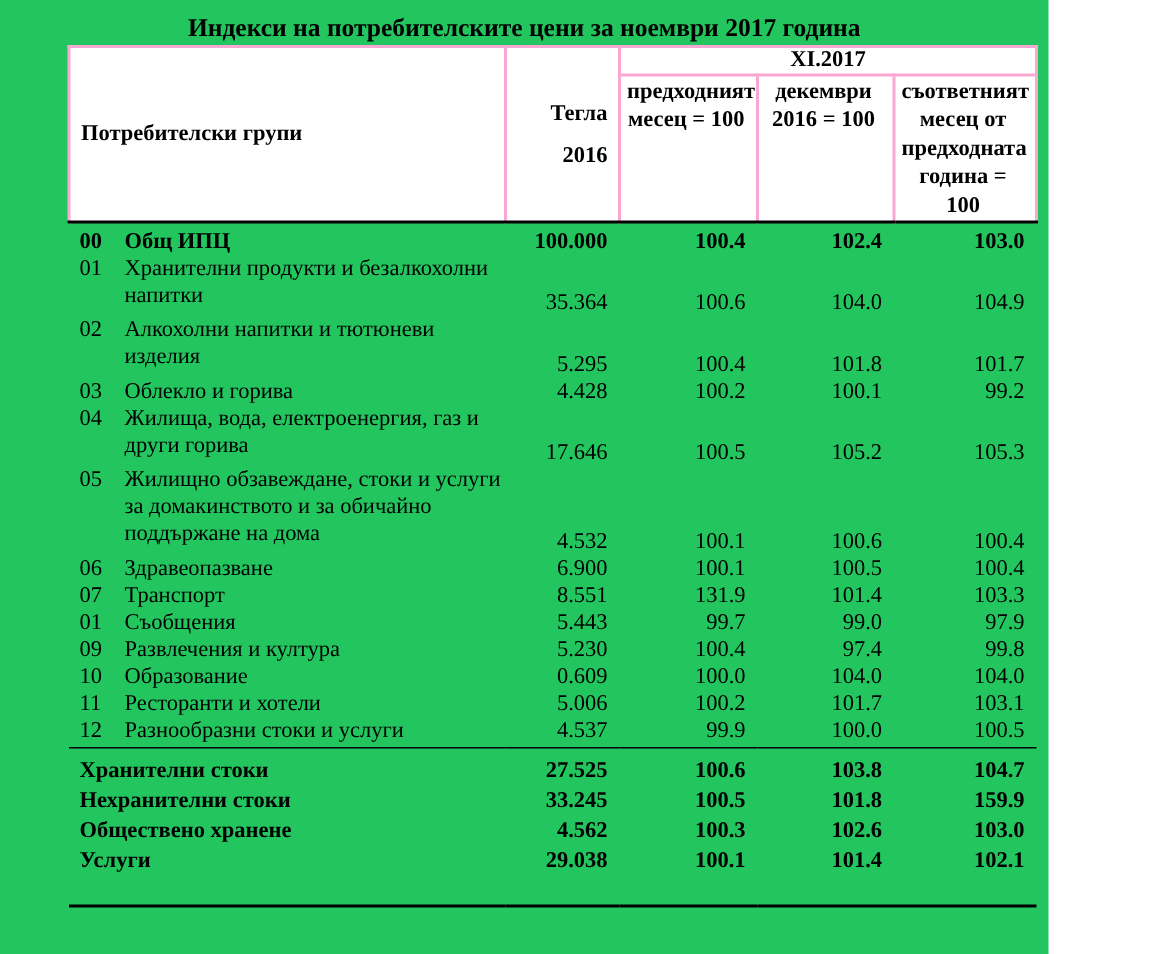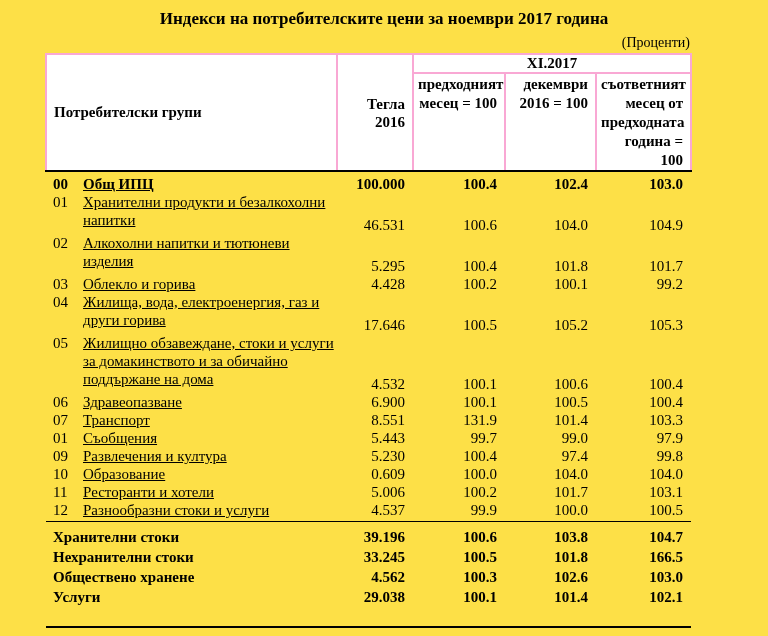--- a/index.html
+++ b/index.html
@@ -1,18 +1,18 @@
 <!DOCTYPE html>
 <html><head>
 <meta charset="utf-8">
 <style>
   html,body { margin:0; padding:0; background:#fff; }
   .page {
-    position:relative; width:768px; height:636px; overflow:hidden;
-    background:#fde047; color:#000;
+    position:relative; width:699px; height:636px; overflow:hidden;
+    background:#22c55e; color:#000;
     font-family:"Liberation Serif", serif;
     box-sizing:border-box; padding-top:8px;
   }
   .title {
     text-align:center; font-weight:bold; font-size:17px; line-height:22px;
   }
   .note {
     width:645px; margin:4px 0 2px 45px; text-align:right;
     font-size:14px; line-height:17px;
   }
@@ -20,48 +20,47 @@
     border-collapse:collapse; table-layout:fixed;
     margin-left:45px; width:645px; font-size:15px;
   }
   
   thead th {
     border:2px solid #f9a8d4; font-weight:bold; font-size:15px;
     padding:0 6px; background:#fff;
   }
   .h-groups { text-align:left; vertical-align:middle; padding-left:7px; border-bottom:2px solid #000; }
   .h-weights { text-align:right; vertical-align:middle; white-space:pre-line;
-               line-height:18px; padding-right:7px; border-bottom:2px solid #000; }
+               line-height:28px; padding-right:7px; border-bottom:2px solid #000; }
   .h-period { text-align:center; height:17px; line-height:17px; }
-  .h-sub { text-align:right; vertical-align:top; white-space:pre-line;
+  .h-sub { vertical-align:top; white-space:pre-line;
            line-height:19px; height:88px; padding:1px 7px 0 4px; border-bottom:2px solid #000; }
   
   tbody td { vertical-align:bottom; line-height:18px; padding:0; }
   td.lab { vertical-align:top; padding-left:7px; }
   .labwrap { display:flex; }
   .code { width:30px; flex:0 0 30px; }
-  .labtxt { white-space:pre-line; flex:1;text-decoration:underline; }
+  .labtxt { white-space:pre-line; flex:1; }
   td.num { text-align:right; padding-right:8px; }
   tr.bold td, tr.bold .code, tr.bold .labtxt { font-weight:bold; }
   tr.first td { padding-top:3px; }
   tr.padrow td.lab { padding-bottom:5px; }
   tbody.body tr:last-child td { border-bottom:1.5px solid #000; padding-bottom:2px; }
   
   tbody.sum td { font-weight:bold; height:20px; vertical-align:middle; }
   tbody.sum tr:first-child td { padding-top:5px; }
   tbody.sum tr:last-child td { border-bottom:2px solid #000; padding-bottom:19px; }
 </style>
 </head>
 <body>
 
 <div class="page">
 
   <div class="title">Индекси на потребителските цени за ноември 2017 година</div>
 
-  <div class="note">(Проценти)</div>
 
   <table class="tbl">
     <colgroup>
       <col style="width:291px">
       <col style="width:76px">
       <col style="width:92px">
       <col style="width:91px">
       <col style="width:95px">
     </colgroup>
     <thead>
@@ -98,21 +97,21 @@
   </tr>
 
   <tr class="padrow">
     <td class="lab">
       <div class="labwrap">
         <span class="code">01</span>
         <span class="labtxt">Хранителни продукти и безалкохолни
 напитки</span>
       </div>
     </td>
-    <td class="num">46.531</td>
+    <td class="num">35.364</td>
     <td class="num">100.6</td>
     <td class="num">104.0</td>
     <td class="num">104.9</td>
   </tr>
 
   <tr class="padrow">
     <td class="lab">
       <div class="labwrap">
         <span class="code">02</span>
         <span class="labtxt">Алкохолни напитки и тютюневи
@@ -254,32 +253,32 @@
     </td>
     <td class="num">4.537</td>
     <td class="num">99.9</td>
     <td class="num">100.0</td>
     <td class="num">100.5</td>
   </tr>
 </tbody>
     <tbody class="sum" id="summary-rows">
   <tr>
     <td class="lab slab">Хранителни стоки</td>
-    <td class="num">39.196</td>
+    <td class="num">27.525</td>
     <td class="num">100.6</td>
     <td class="num">103.8</td>
     <td class="num">104.7</td>
   </tr>
 
   <tr>
     <td class="lab slab">Нехранителни стоки</td>
     <td class="num">33.245</td>
     <td class="num">100.5</td>
     <td class="num">101.8</td>
-    <td class="num">166.5</td>
+    <td class="num">159.9</td>
   </tr>
 
   <tr>
     <td class="lab slab">Обществено хранене</td>
     <td class="num">4.562</td>
     <td class="num">100.3</td>
     <td class="num">102.6</td>
     <td class="num">103.0</td>
   </tr>
 

